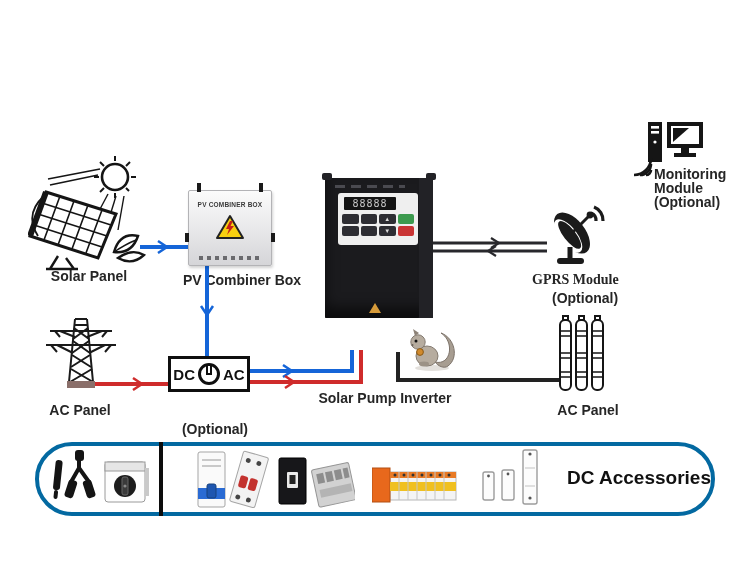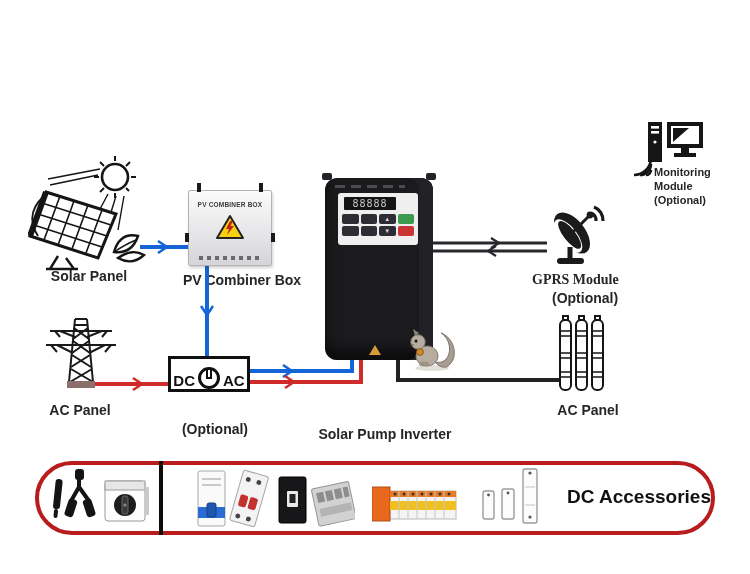--- a/index.html
+++ b/index.html
@@ -6,57 +6,57 @@
   #canvas{position:relative;width:750px;height:574px;background:#fff;overflow:hidden;
           font-family:"Liberation Sans",sans-serif;color:#262626;}
   
   .title-wrap{position:absolute;left:0;top:12px;width:750px;text-align:center;}
   .title{display:inline-block;font-size:46px;font-weight:700;color:#4b93ea;
          -webkit-text-stroke:1.6px #4b93ea;letter-spacing:1px;
          transform:scale(.84,1.22);transform-origin:center top;white-space:nowrap;}
   
   .lbl{position:absolute;font-size:14px;font-weight:700;color:#262626;text-align:center;white-space:nowrap;}
   .lbl-left{text-align:left;}
-  .lbl-sm{font-size:11px;}
+  .lbl-sm{font-size:14px;}
   
   .lines{position:absolute;left:0;top:0;z-index:1;}
   .comp{position:absolute;z-index:2;}
   
   .combiner{left:188px;top:190px;width:82px;height:74px;
             background:linear-gradient(180deg,#fbfbfb 0%,#e7e7e9 55%,#d5d5d8 100%);
             border:1px solid #b3b3b6;border-radius:2px;box-shadow:1px 2px 3px rgba(0,0,0,.18);}
   .combiner .tab{position:absolute;width:4px;height:9px;background:#1a1a1a;}
   .combiner .boxtext{margin-top:10px;text-align:center;font-size:6.5px;font-weight:700;color:#3a3a3a;letter-spacing:.2px;}
   .combiner .vents{position:absolute;left:10px;right:10px;bottom:5px;height:4px;
       background:repeating-linear-gradient(90deg,#6a6a6e 0 4px,transparent 4px 8px);}
   
-  .inverter{left:325px;top:178px;width:108px;height:182px;background:#1b1b1e;border-radius:12px;
+  .inverter{left:325px;top:178px;width:108px;height:140px;background:#1b1b1e;border-radius:1px;
             box-shadow:inset -14px 0 0 #222226, inset 0 -10px 14px rgba(0,0,0,.6);}
   .inverter .ear{position:absolute;width:10px;height:7px;background:#232327;border-radius:2px;}
   .inverter .topstrip{position:absolute;left:10px;top:7px;width:70px;height:3px;
       background:repeating-linear-gradient(90deg,#4a4a50 0 10px,transparent 10px 16px);}
   .keypad{position:absolute;left:13px;top:15px;width:74px;height:47px;background:#efefef;border-radius:3px;padding:3px 3px 2px;}
   .keypad .display{width:52px;height:13px;margin:1px 0 4px 3px;background:#141414;border-radius:1px;
       color:#c8c8c8;font-family:"DejaVu Sans Mono",monospace;font-size:10px;line-height:13px;
       text-align:center;letter-spacing:1px;}
   .keys{display:grid;grid-template-columns:repeat(4,1fr);grid-auto-rows:10px;gap:2px;padding:0 1px;}
   .key{background:#2d2d33;border-radius:2px;font-size:6px;line-height:10px;color:#ddd;text-align:center;}
   .key.green{background:#3c9a4e;}
   .key.red{background:#c93434;}
   .inv-warn{position:absolute;left:44px;bottom:5px;width:0;height:0;
       border-left:6px solid transparent;border-right:6px solid transparent;border-bottom:10px solid #d79b3a;}
   
   .switchbox{left:168px;top:356px;width:82px;height:36px;background:#fff;border:3px solid #0f0f0f;
-             display:flex;align-items:flex-end;justify-content:center;gap:3px;box-sizing:border-box;}
+             display:flex;align-items:center;justify-content:center;gap:3px;box-sizing:border-box;}
   .switchbox .t{font-size:15px;font-weight:700;color:#111;}
   .knob{width:22px;height:22px;border:3px solid #0f0f0f;border-radius:50%;position:relative;box-sizing:border-box;background:#fff;}
   .knob .handle{position:absolute;left:50%;top:0;transform:translateX(-50%);width:6px;height:9px;
       background:#fff;border:2px solid #0f0f0f;border-top:none;box-sizing:border-box;}
   
-  .accbar{left:35px;top:461px;width:672px;height:66px;background:#fff;border:4px solid #b91c1c;border-radius:37px;}
+  .accbar{left:35px;top:442px;width:672px;height:66px;background:#fff;border:4px solid #0369a1;border-radius:37px;}
   .accbar .divider{position:absolute;left:120px;top:-4px;width:4px;height:74px;background:#0c0c0c;}
   .acc-label{position:absolute;left:528px;top:21px;font-size:19px;font-weight:700;color:#111;white-space:nowrap;}
   .acc{position:absolute;}
   svg{display:block;}
 </style>
 </head>
 <body>
 
 <div id="canvas">
 
@@ -142,21 +142,21 @@
         <div class="key">▲</div>
         <div class="key green"></div>
         <div class="key"></div>
         <div class="key"></div>
         <div class="key">▼</div>
         <div class="key red"></div>
       </div>
     </div>
     <div class="inv-warn"></div>
   </div>
-  <div class="lbl" style="left:310px;top:390px;width:150px;margin-top:36px;">Solar Pump Inverter</div>
+  <div class="lbl" style="left:310px;top:390px;width:150px;">Solar Pump Inverter</div>
 
   <svg class="comp" style="left:406px;top:320px;" width="52" height="52" viewBox="0 0 52 52">
     <ellipse cx="26" cy="48" rx="17" ry="3" fill="#e3e0dc"></ellipse>
     <path d="M29,42 C45,46 49,22 35,13 C49,18 53,38 42,46 C38,49 32,46 29,42 Z" fill="#a79d91" stroke="#7d736a" stroke-width="1"></path>
     <ellipse cx="21" cy="36" rx="11" ry="10" fill="#b6ac9f" stroke="#837a70" stroke-width="1"></ellipse>
     <circle cx="12" cy="22" r="7.2" fill="#b6ac9f" stroke="#837a70" stroke-width="1"></circle>
     <path d="M9,16 l-2,-7 l6,4 z" fill="#8d8277"></path>
     <circle cx="10" cy="21" r="1.5" fill="#111"></circle>
     <circle cx="6.5" cy="25" r="1" fill="#6b6158"></circle>
     <circle cx="14" cy="32" r="3.4" fill="#d18a2d" stroke="#8a5a16" stroke-width="1"></circle>

